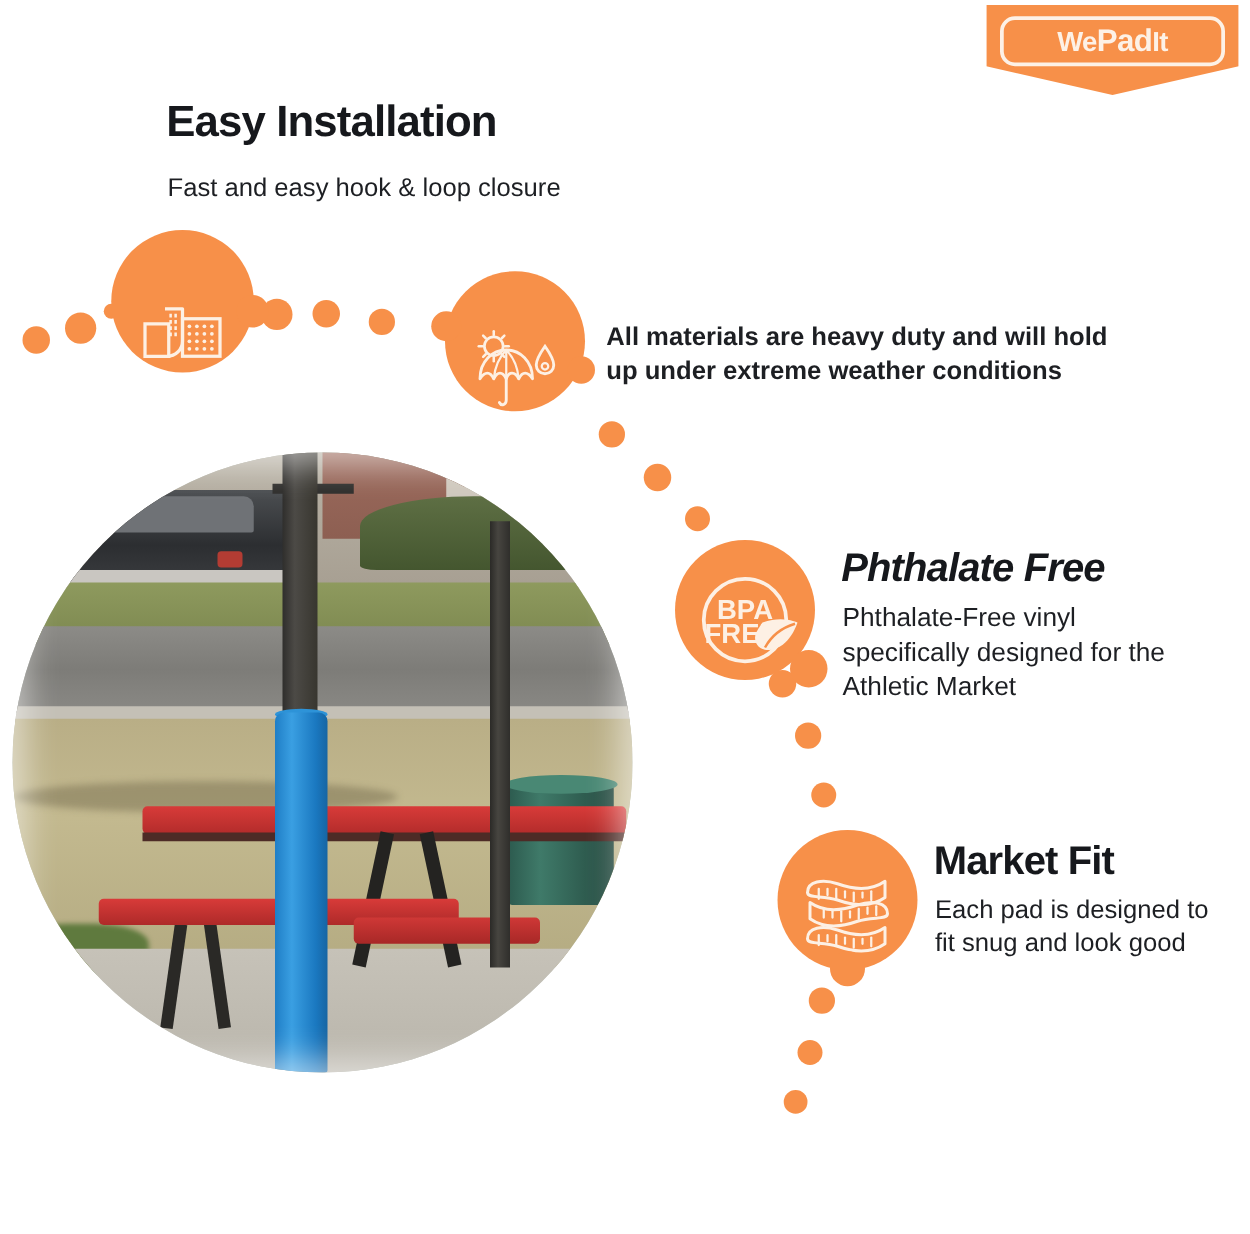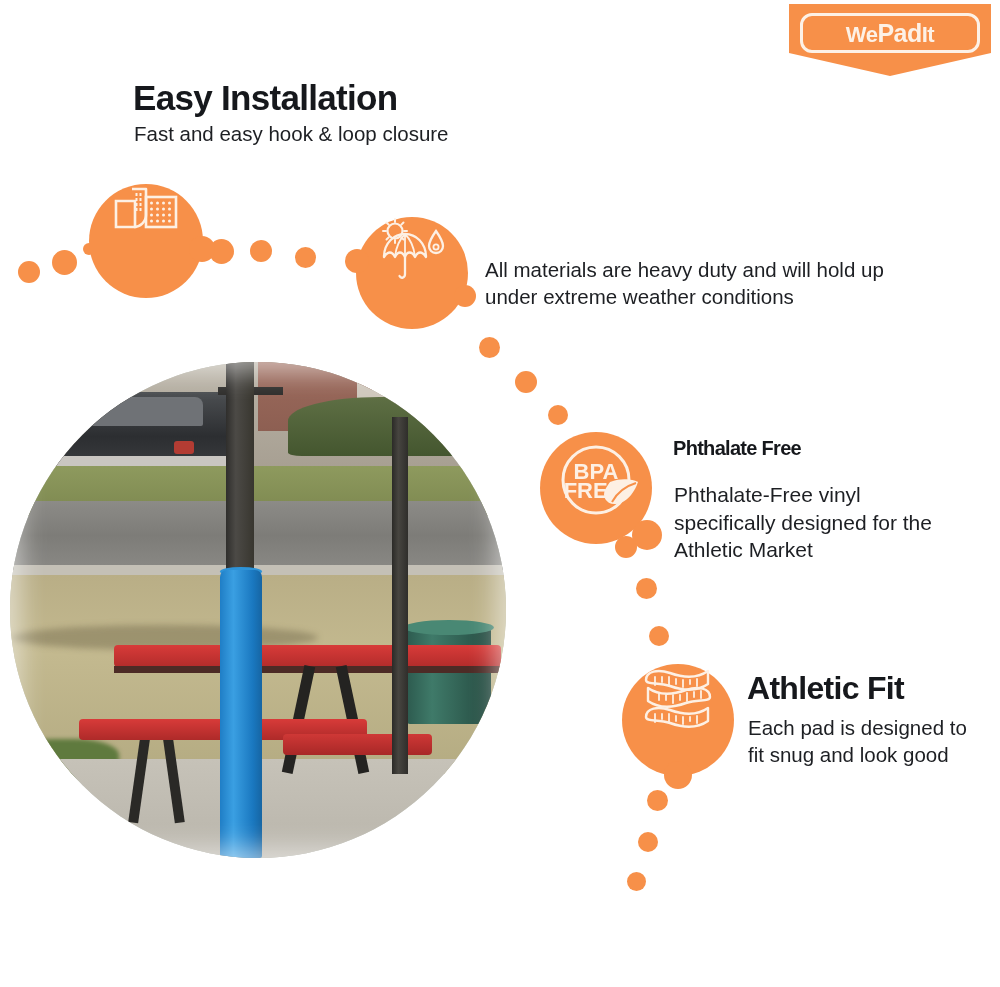--- a/index.html
+++ b/index.html
@@ -68,38 +68,38 @@
     white-space: nowrap;
   }
   .feat-body {
     position: absolute;
     color: #1d1f23;
     line-height: 1.32;
     font-weight: normal;
   }
 
   #t-easy   { left: 133px; top: 80px;  font-size: 35px; }
-  #b-easy   { left: 134px; top: 120px; font-size: 20.5px; width: 420px; }
+  #b-easy   { left: 134px; top: 137px; font-size: 20.5px; width: 420px; }
 
   #t-weather{ left: 484px; top: 214px; font-size: 32px; }
-  #b-weather{ left: 485px; top: 256px; font-size: 20.5px; width: 430px; }
-
-  #t-phth   { left: 673px; top: 438px; font-size: 20px; }
+  #b-weather{ left: 485px; top: 256px; font-size: 20.5px; width: 430px; font-weight: bold; }
+
+  #t-phth   { left: 673px; top: 438px; font-size: 32px; font-style: italic; }
   #b-phth   { left: 674px; top: 481px; font-size: 21px; width: 265px; }
 
   #t-fit    { left: 747px; top: 672px; font-size: 32px; }
   #b-fit    { left: 748px; top: 714px; font-size: 20.5px; width: 228px; }
 
   
   .icon-circle {
     position: absolute;
     border-radius: 50%;
     background: #F79049;
     display: flex;
-    align-items: flex-start;
+    align-items: flex-end;
     justify-content: center;
   }
   .icon-circle svg { display: block; }
   .blobA, .blobB {
     position: absolute;
     background: #F79049;
     border-radius: 50%;
   }
 
   #ic-easy    { left: 89px;  top: 184px; width: 114px; height: 114px; }
@@ -406,21 +406,21 @@
     <svg width="96" height="96" viewBox="0 0 96 96" fill="none" aria-hidden="true">
       <circle cx="48" cy="48" r="33" stroke="#FDF0E4" stroke-width="3" fill="none"></circle>
       <text x="48" y="47" text-anchor="middle" fill="#FDF0E4" font-family="Liberation Sans, sans-serif" font-size="22" font-weight="bold">BPA</text>
       <text x="45" y="66" text-anchor="middle" fill="#FDF0E4" font-family="Liberation Sans, sans-serif" font-size="22" font-weight="bold">FREE</text>
 
       <path d="M62 50 C78 44 90 50 90 50 C90 50 84 70 68 72 C58 73 54 64 57 58 C59 54 62 50 62 50 Z" fill="#FDF0E4"></path>
       <path d="M88 51 C78 54 69 61 64 70" stroke="#F79049" stroke-width="2" fill="none"></path>
     </svg>
   </div>
 
-  <div class="feat-title" id="t-fit">Athletic Fit</div>
+  <div class="feat-title" id="t-fit">Market Fit</div>
   <div class="feat-body" id="b-fit">Each pad is designed to fit snug and look good</div>
 
   <div class="icon-circle" id="ic-fit">
     <div class="blobA"></div>
     <svg width="80" height="78" viewBox="0 0 80 78" fill="none" aria-hidden="true">
       <g stroke="#FDF0E4" stroke-width="2.4" fill="none" stroke-linejoin="round">
 
         <path d="M8 16 C8 7 20 5 32 9 C46 14 60 14 70 7 L70 20 C60 27 46 27 32 22 C20 18 8 21 8 16 Z"></path>
 
         <path d="M72 33 C72 24 60 22 48 26 C34 31 20 31 10 24 L10 37 C20 44 34 44 48 39 C60 35 72 38 72 33 Z"></path>

